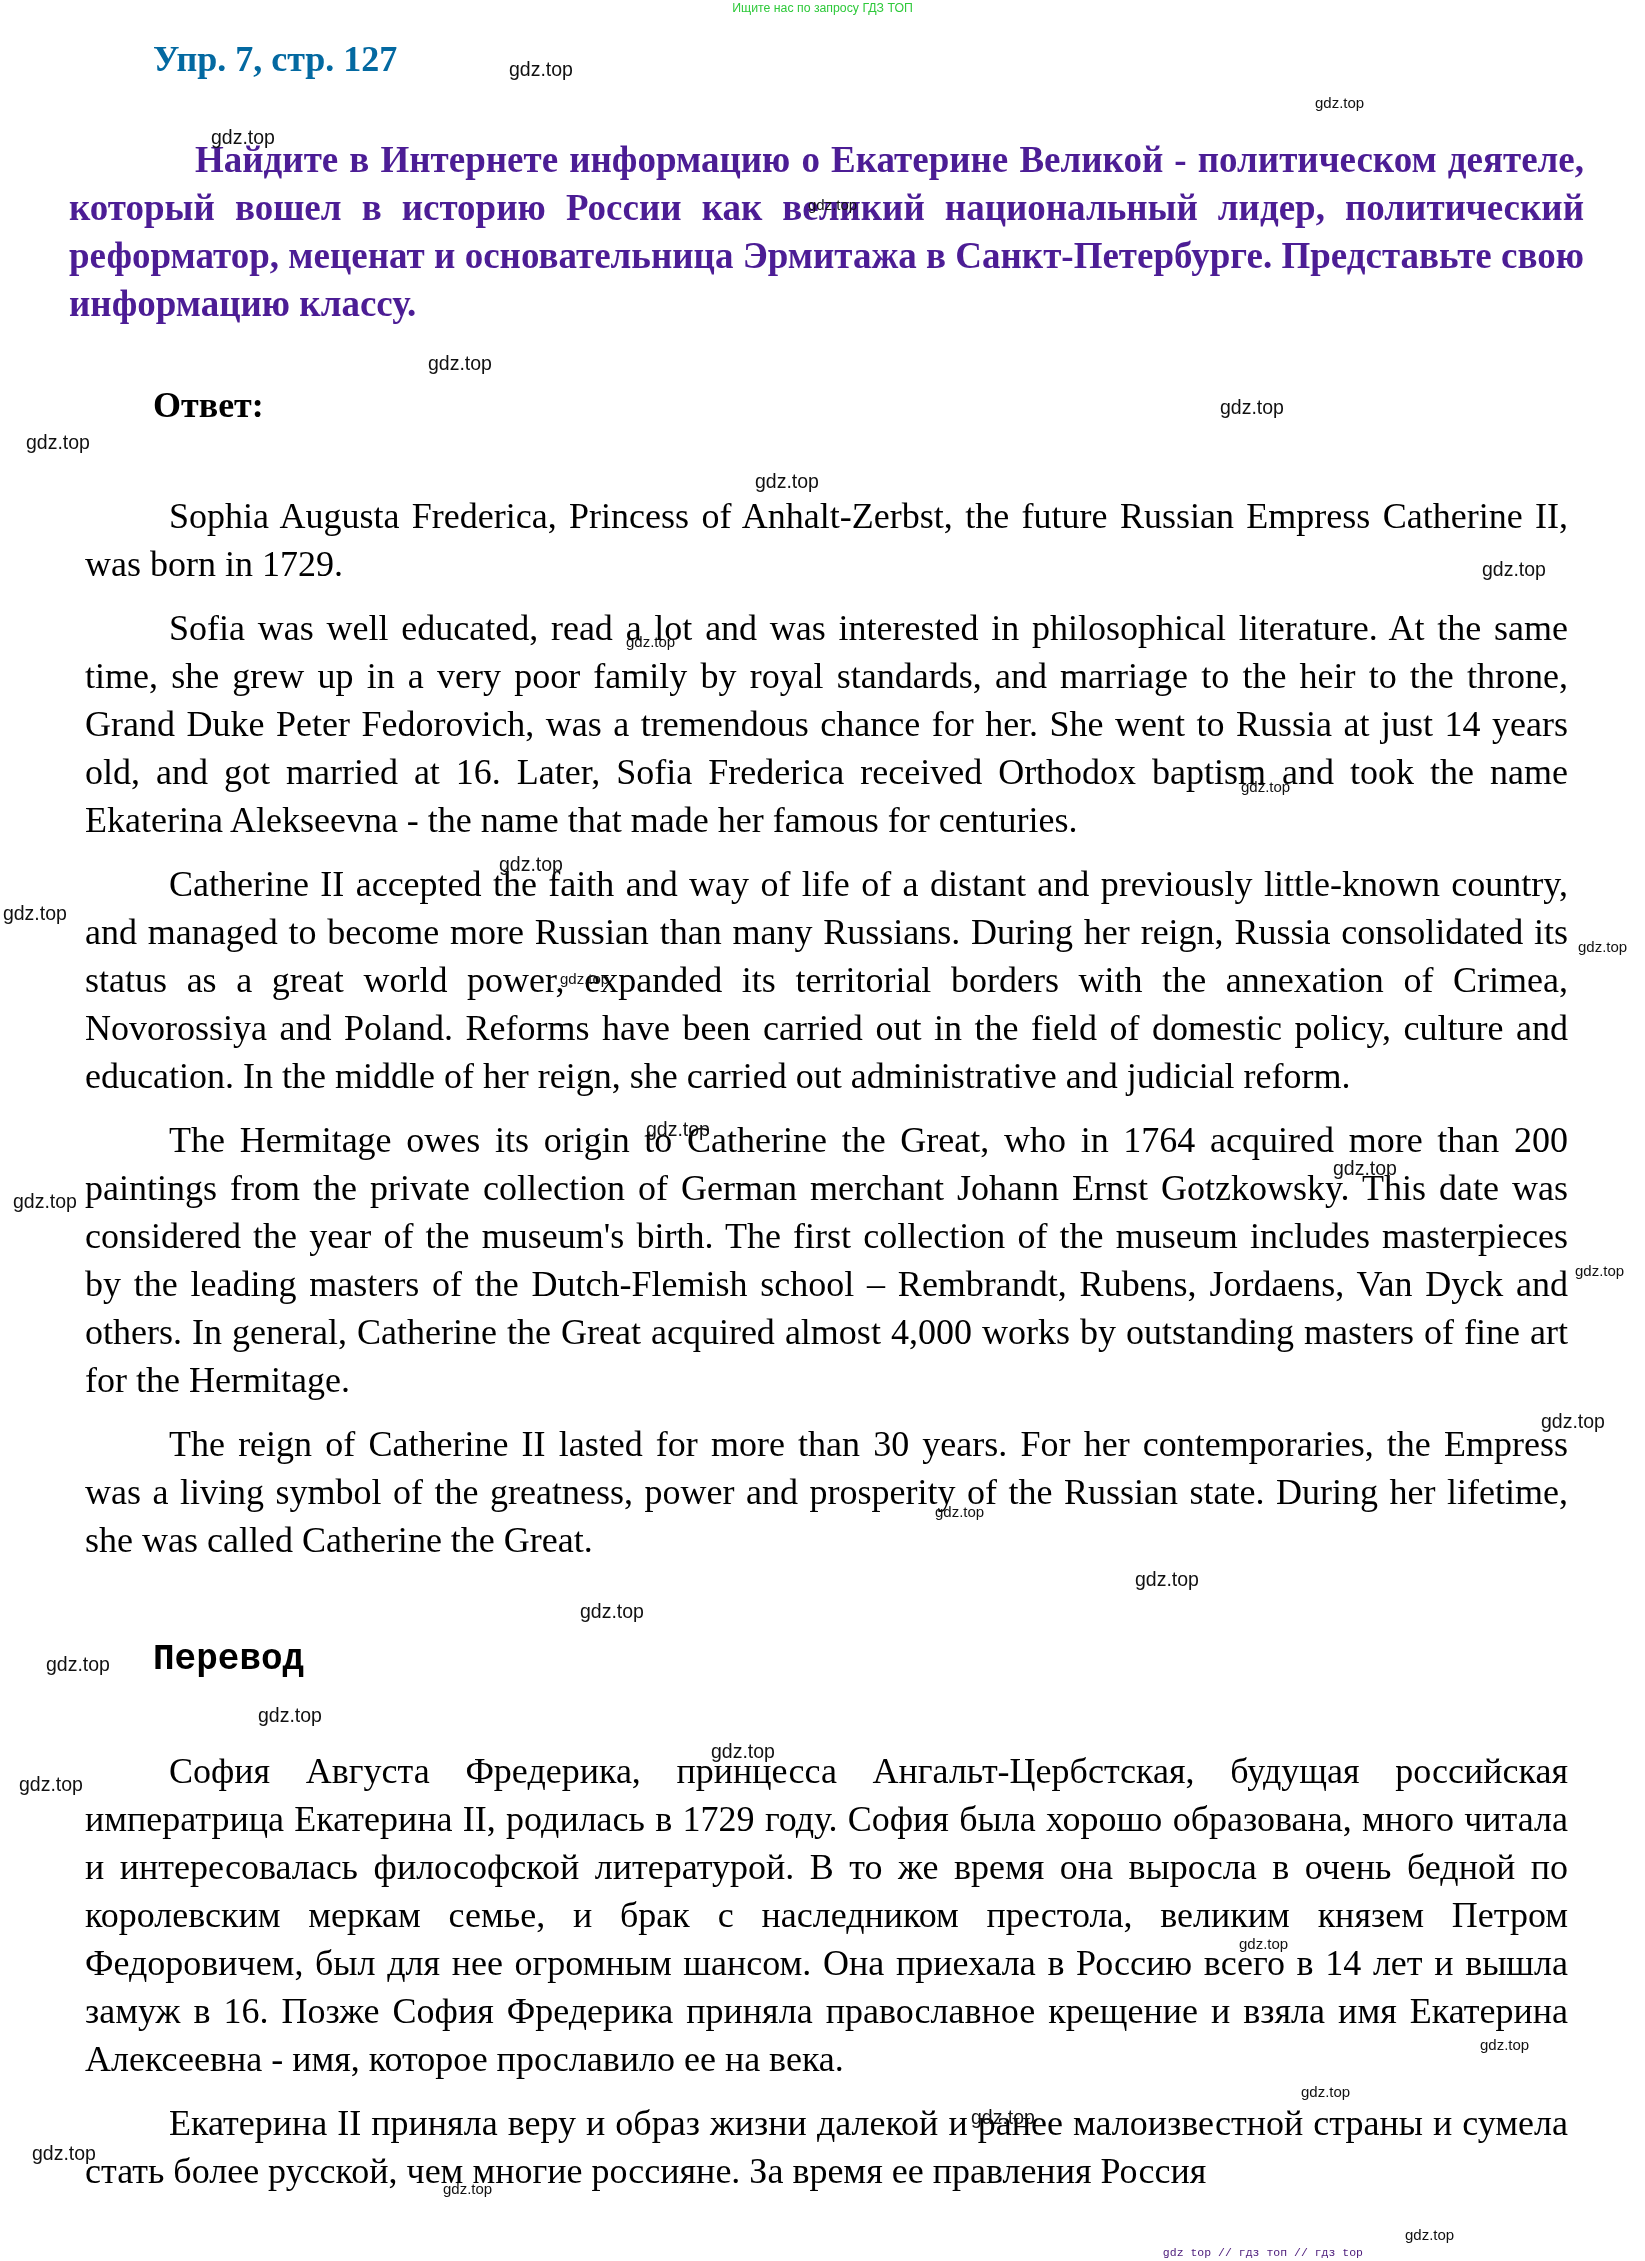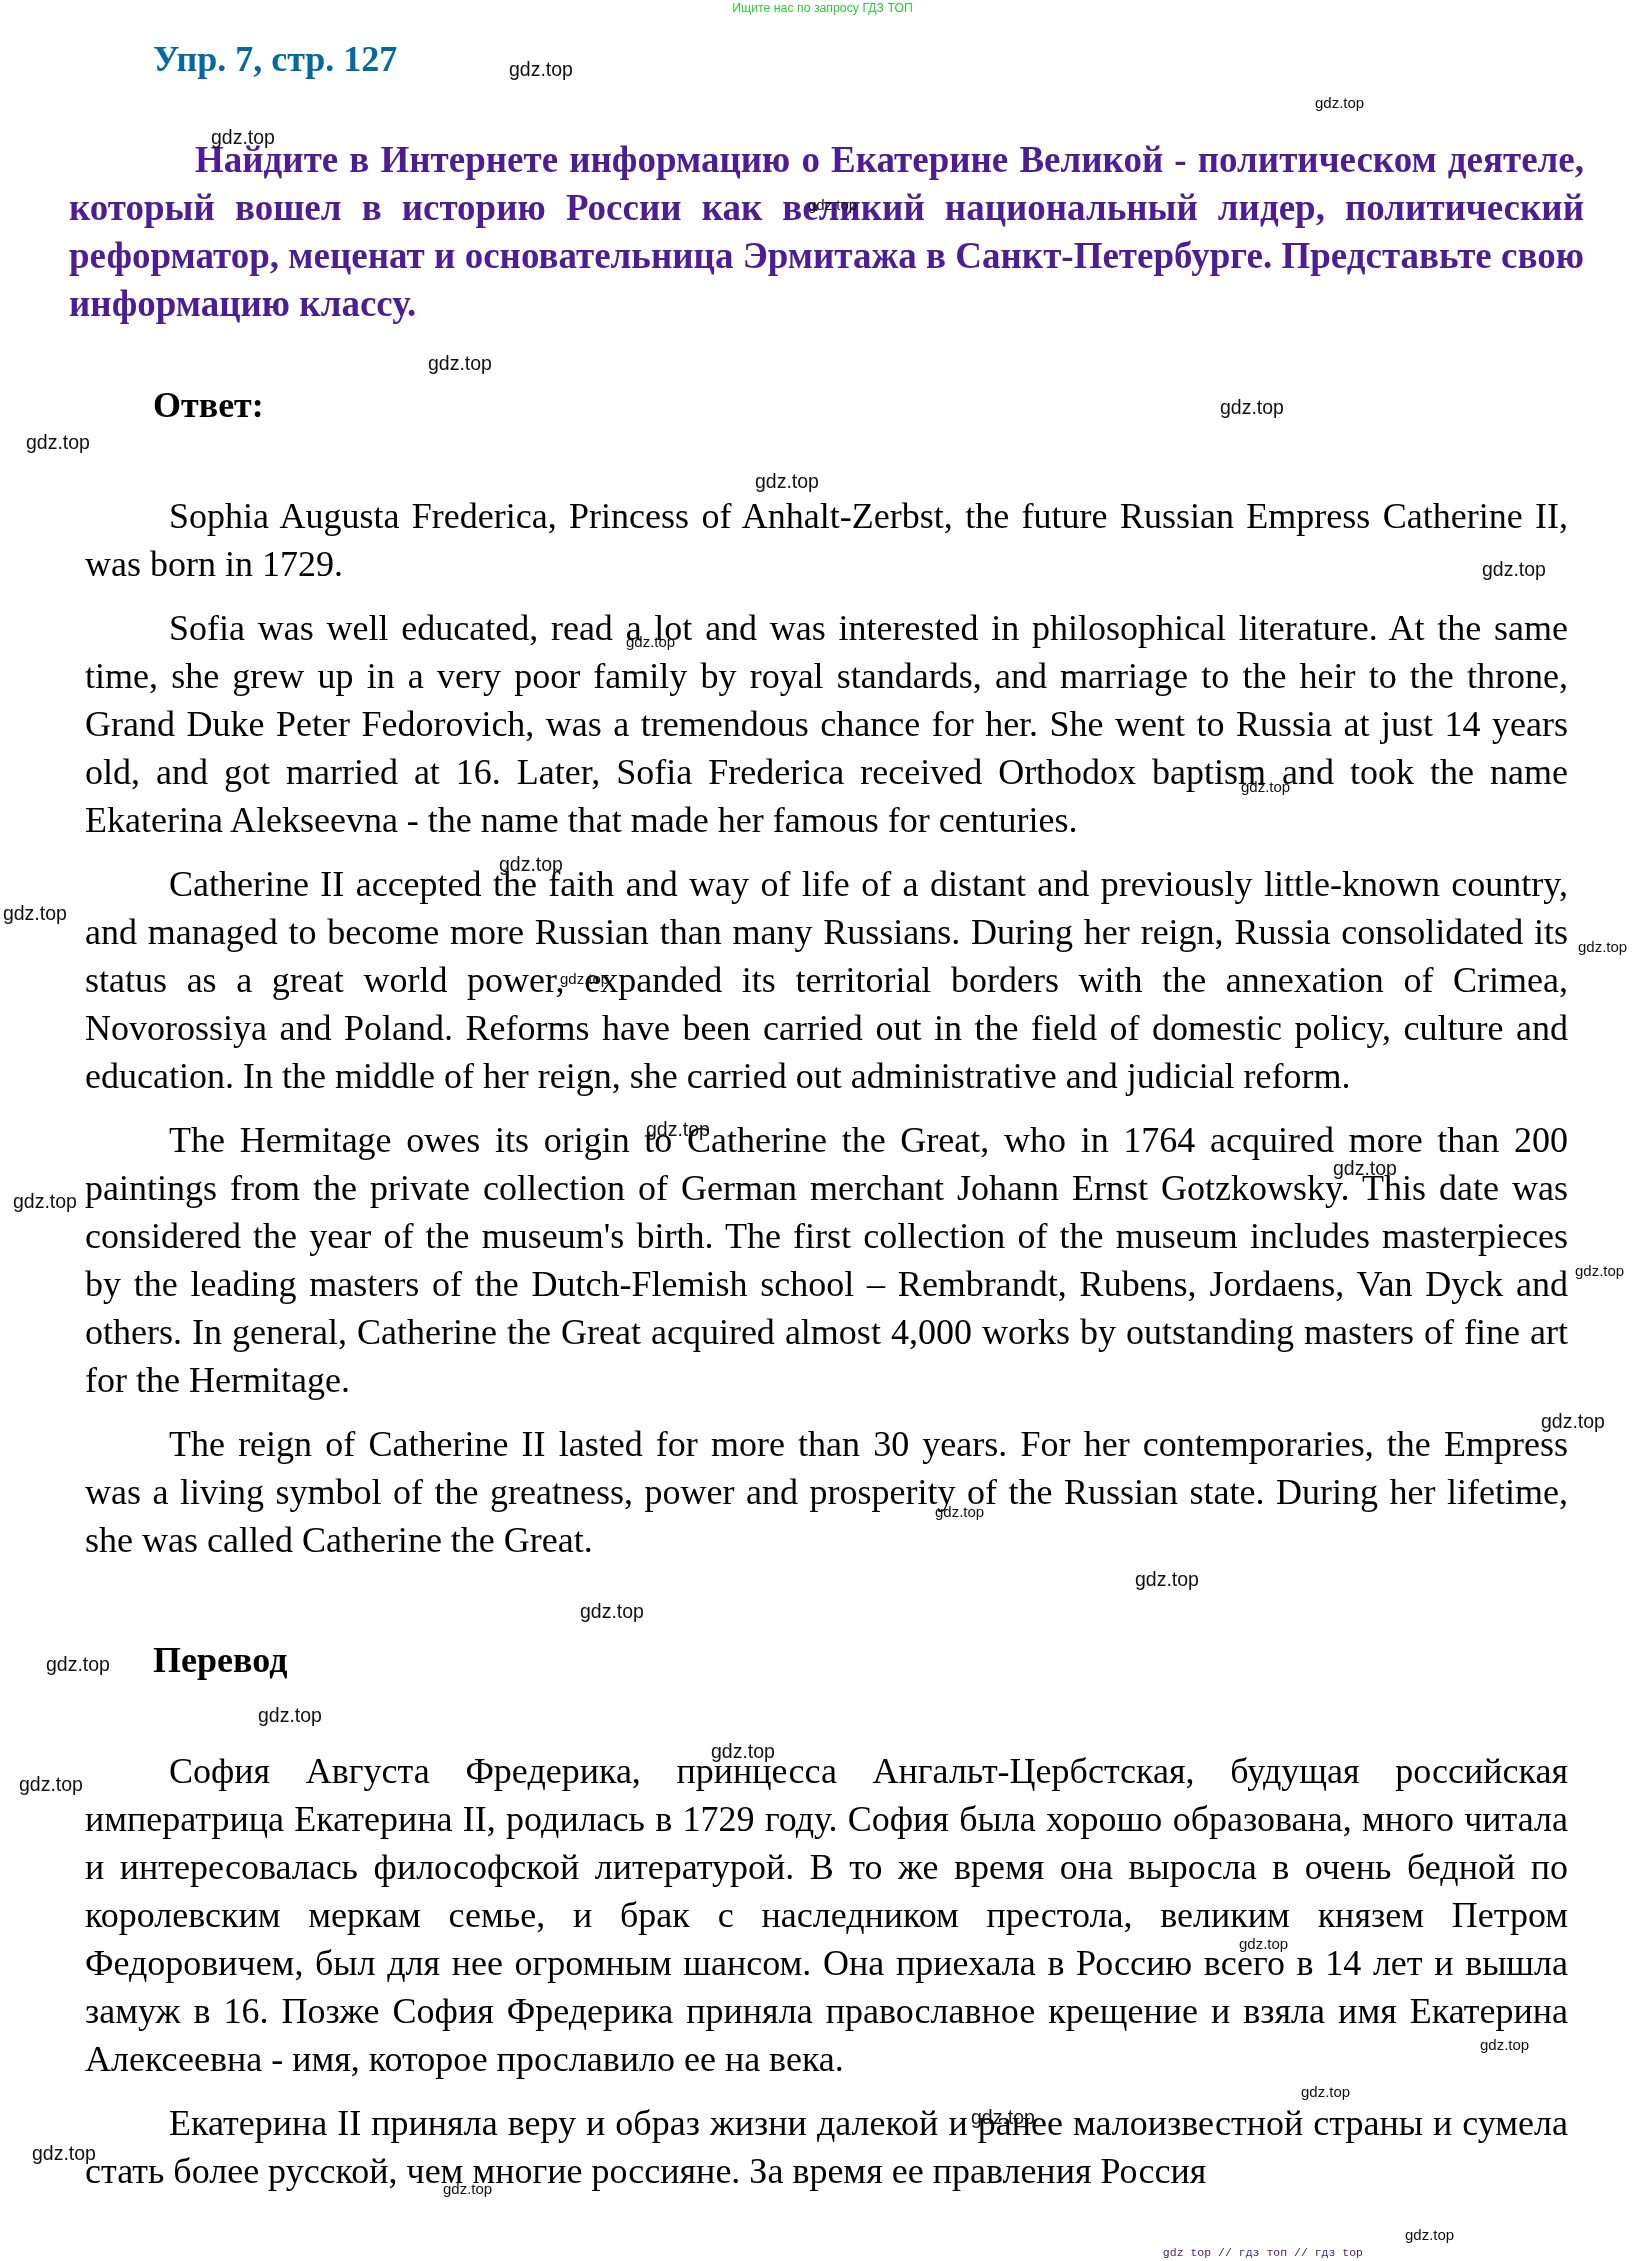--- a/index.html
+++ b/index.html
@@ -53,21 +53,21 @@
   <div class="heading" style="top:384px;">Ответ:</div>
 
   <div class="body-text" style="top:476px;">
     <p>Sophia Augusta Frederica, Princess of Anhalt-Zerbst, the future Russian Empress Catherine II, was born in 1729.</p>
     <p>Sofia was well educated, read a lot and was interested in philosophical literature. At the same time, she grew up in a very poor family by royal standards, and marriage to the heir to the throne, Grand Duke Peter Fedorovich, was a tremendous chance for her. She went to Russia at just 14 years old, and got married at 16. Later, Sofia Frederica received Orthodox baptism and took the name Ekaterina Alekseevna - the name that made her famous for centuries.</p>
     <p>Catherine II accepted the faith and way of life of a distant and previously little-known country, and managed to become more Russian than many Russians. During her reign, Russia consolidated its status as a great world power, expanded its territorial borders with the annexation of Crimea, Novorossiya and Poland. Reforms have been carried out in the field of domestic policy, culture and education. In the middle of her reign, she carried out administrative and judicial reform.</p>
     <p>The Hermitage owes its origin to Catherine the Great, who in 1764 acquired more than 200 paintings from the private collection of German merchant Johann Ernst Gotzkowsky. This date was considered the year of the museum's birth. The first collection of the museum includes masterpieces by the leading masters of the Dutch-Flemish school – Rembrandt, Rubens, Jordaens, Van Dyck and others. In general, Catherine the Great acquired almost 4,000 works by outstanding masters of fine art for the Hermitage.</p>
     <p>The reign of Catherine II lasted for more than 30 years. For her contemporaries, the Empress was a living symbol of the greatness, power and prosperity of the Russian state. During her lifetime, she was called Catherine the Great.</p>
   </div>
 
-  <div class="heading" style="top:1639px;">Перевод</div>
+  <div class="heading" style="top:1639px;font-family:Liberation Mono, monospace;">Перевод</div>
 
   <div class="body-text" style="top:1731px;">
     <p>София Августа Фредерика, принцесса Ангальт-Цербстская, будущая российская императрица Екатерина II, родилась в 1729 году. София была хорошо образована, много читала и интересовалась философской литературой. В то же время она выросла в очень бедной по королевским меркам семье, и брак с наследником престола, великим князем Петром Федоровичем, был для нее огромным шансом. Она приехала в Россию всего в 14 лет и вышла замуж в 16. Позже София Фредерика приняла православное крещение и взяла имя Екатерина Алексеевна - имя, которое прославило ее на века.</p>
     <p>Екатерина II приняла веру и образ жизни далекой и ранее малоизвестной страны и сумела стать более русской, чем многие россияне. За время ее правления Россия</p>
   </div>
 
   <span class="wm" style="left:509px;top:42px;">gdz.top</span>
   <span class="wm small" style="left:1315px;top:78px;">gdz.top</span>
   <span class="wm" style="left:211px;top:110px;">gdz.top</span>
   <span class="wm small" style="left:808px;top:180px;">gdz.top</span>

